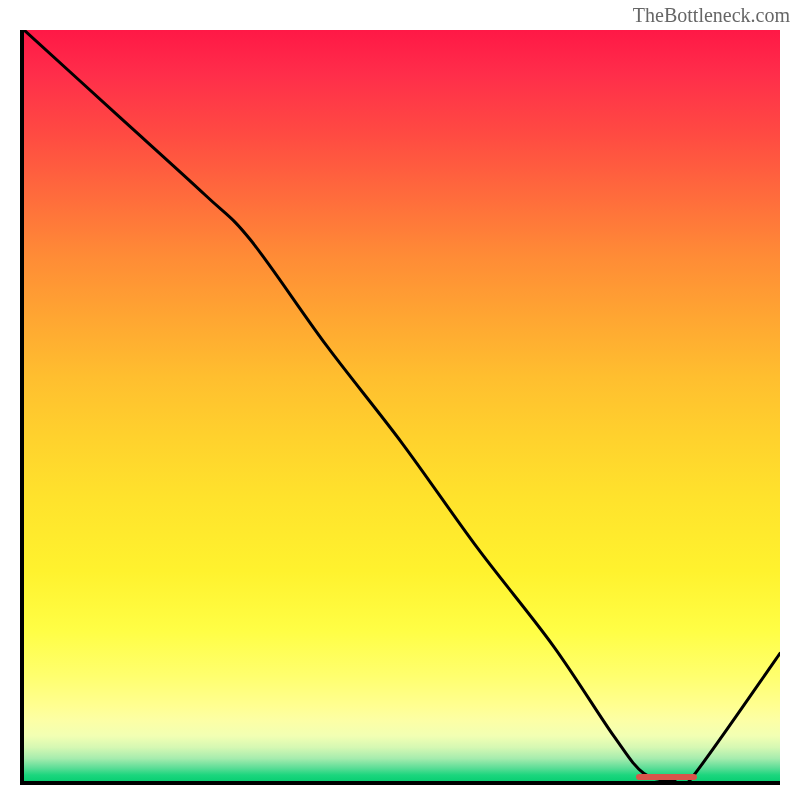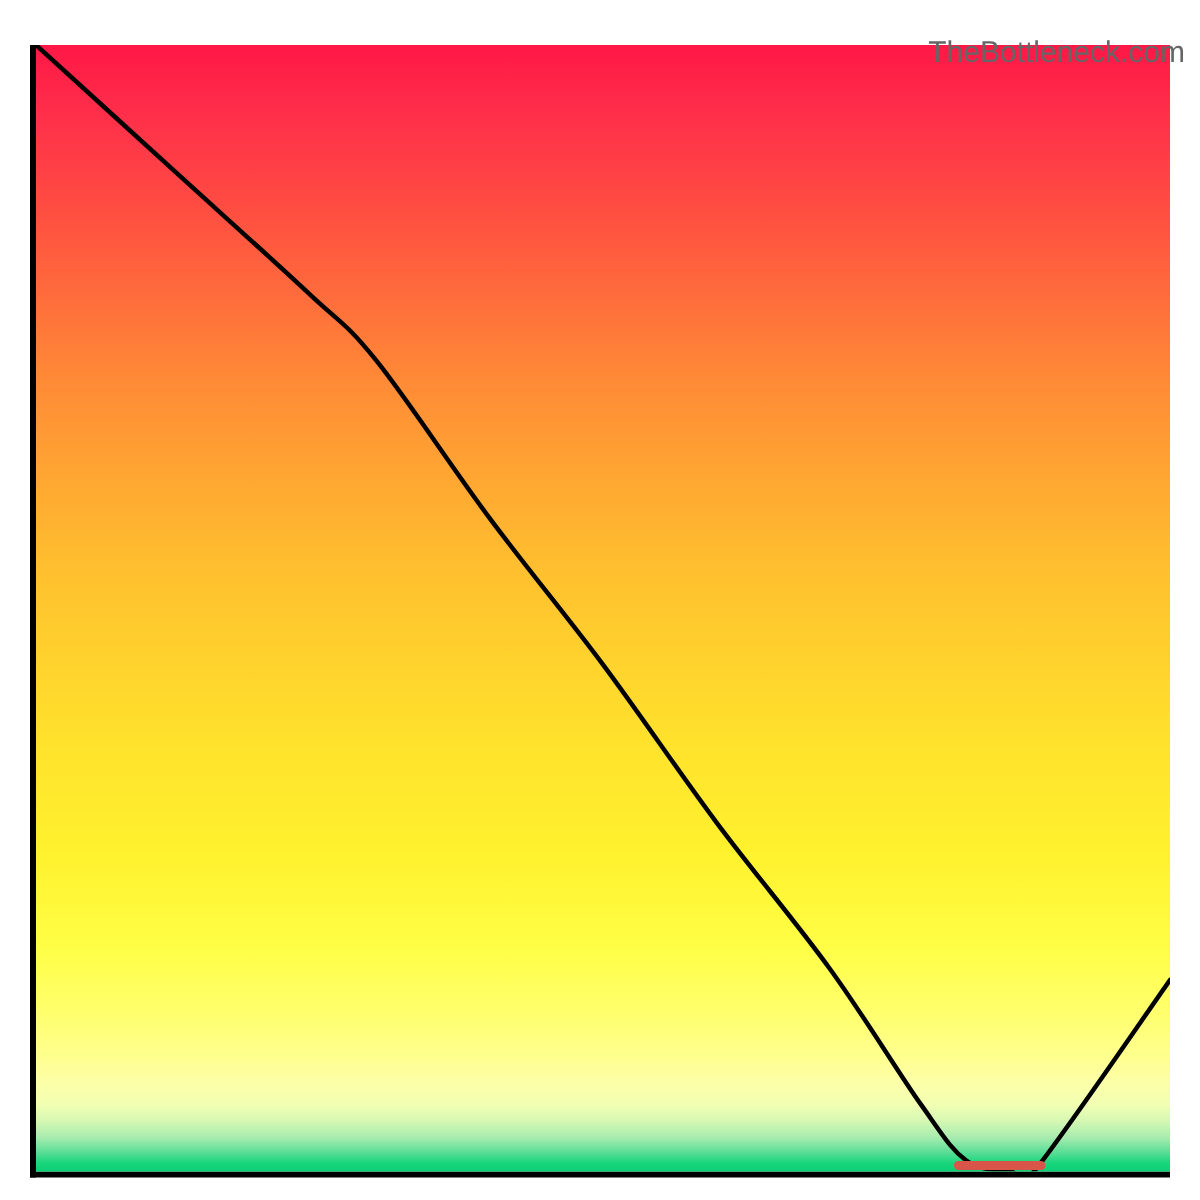--- a/index.html
+++ b/index.html
@@ -10,23 +10,22 @@
     font-family: Arial, sans-serif;
     overflow: hidden;
   }
   .watermark {
     position: absolute;
     top: 4px;
     right: 10px;
     color: #666666;
     font-size: 20px;
     font-weight: normal;
-    font-family: Liberation Sans, sans-serif;
+    font-family: Liberation Serif, serif;
     z-index: 10;
-    margin-top: 20px;
   }
   .chart-container {
     position: absolute;
     top: 30px;
     left: 20px;
     width: 760px;
     height: 755px;
     border-left: 4px solid #000;
     border-bottom: 4px solid #000;
   }

